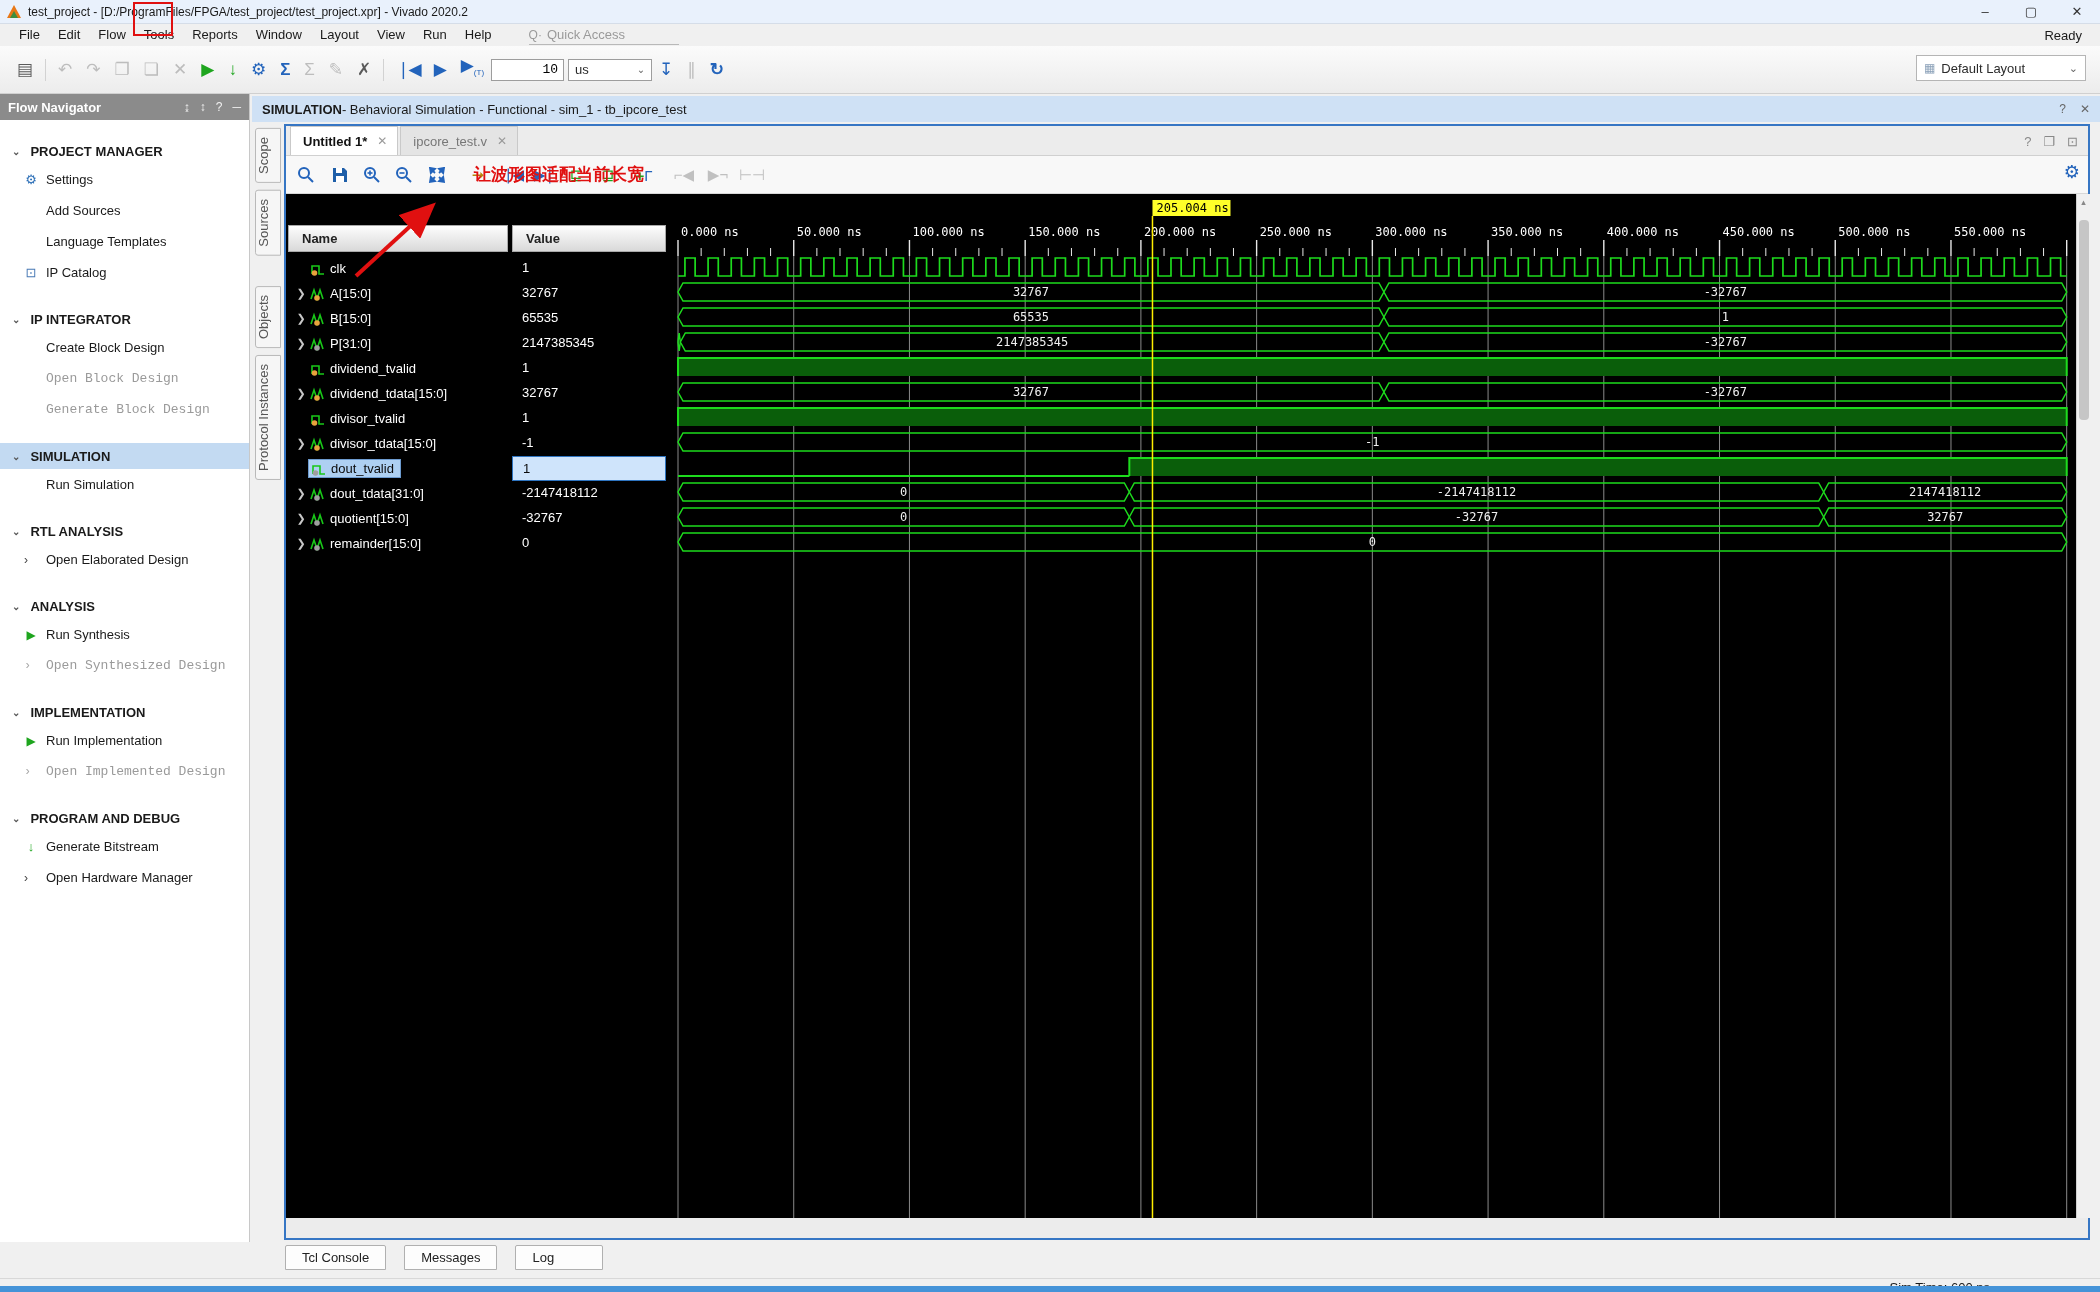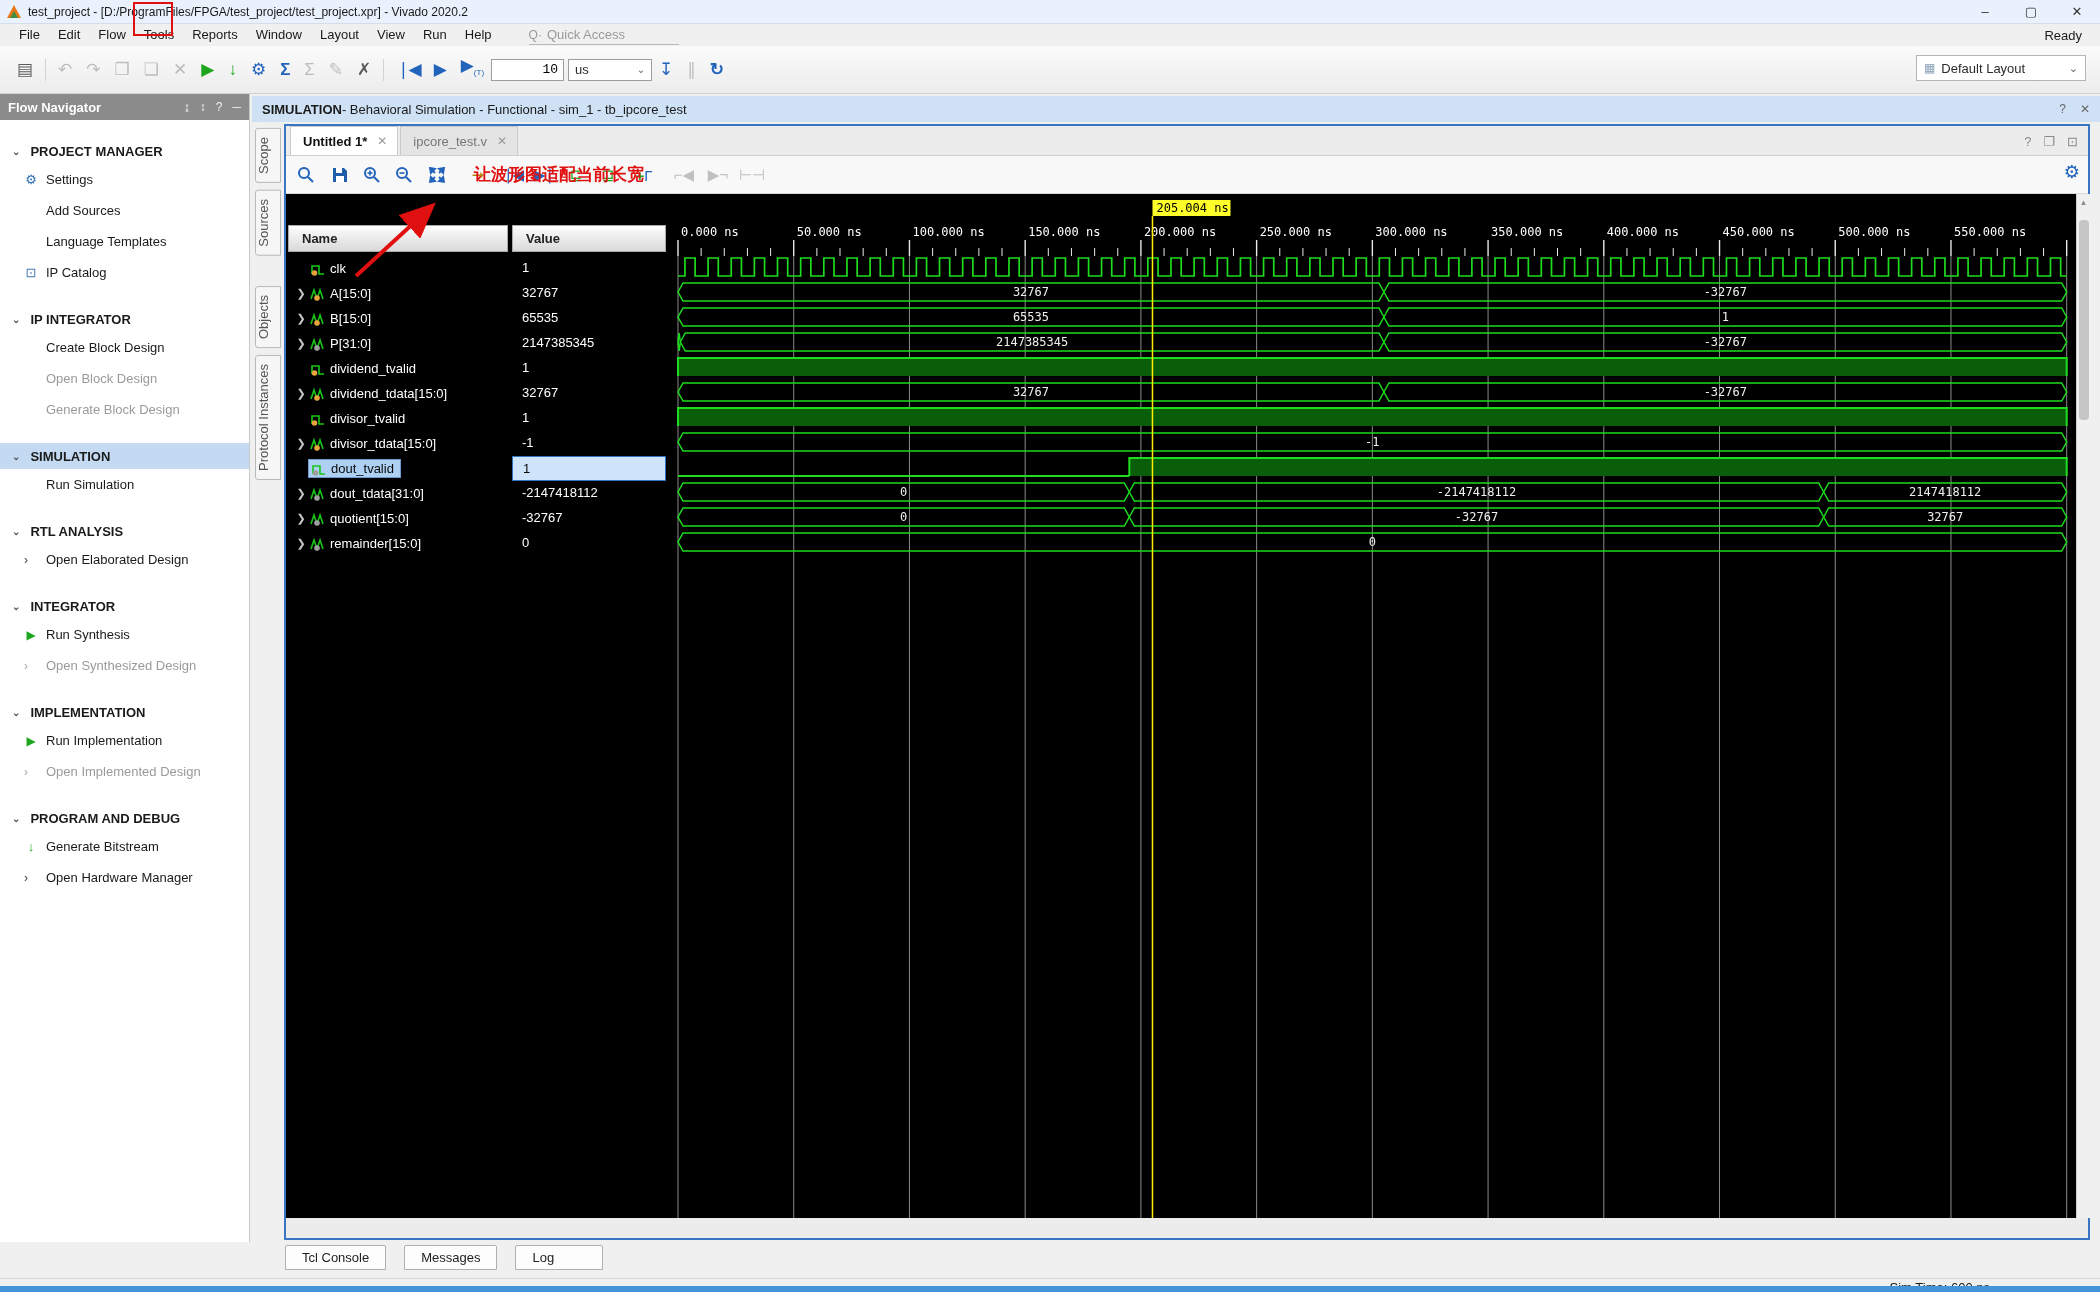--- a/index.html
+++ b/index.html
@@ -33,21 +33,21 @@
 
   
   #sidebar { position:absolute; left:0; top:94px; width:250px; height:1148px; background:#fff; border-right:1px solid #c8c8c8; }
   #fn-header { height:26px; background:#8b8b8b; color:#fff; display:flex; align-items:center; padding:0 8px; font-weight:bold; font-size:13px; }
   #fn-header .ics { margin-left:auto; display:flex; gap:10px; font-weight:normal; font-size:12px; color:#f0f0f0; }
   .fn-section { margin-top:18px; }
   .fn-sec-header { height:26px; display:flex; align-items:center; font-weight:bold; color:#1a1a1a; padding-left:12px; gap:10px; }
   .fn-sec-header .chv { color:#555; font-size:10px; }
   .fn-sec-header.sel { background:#c3daf2; }
   .fn-item { height:31px; display:flex; align-items:center; padding-left:46px; color:#1a1a1a; position:relative; }
-  .fn-item.dis { color:#9a9a9a; }
+  .fn-item.dis { color:#9a9a9a;font-family:Liberation Mono, monospace; }
   .fn-item .ic { position:absolute; left:22px; width:18px; text-align:center; }
   .fn-item .chvr { position:absolute; left:24px; color:#444; font-size:12px; }
   .fn-item.dis .chvr { color:#aaa; }
 
   
   #sim-strip { position:absolute; left:252px; top:96px; width:1848px; height:26px; background:#cfe1f5; display:flex; align-items:center; padding:0 10px; color:#1a1a1a; }
   #sim-strip .ics { margin-left:auto; display:flex; gap:14px; color:#666; font-size:12px; }
   #side-tabs { position:absolute; left:252px; top:128px; width:32px; height:1100px; }
   .side-tab { border:1px solid #b9b9b9; background:#f6f6f6; color:#555; writing-mode:vertical-rl; transform:rotate(180deg); text-align:center; width:26px; margin-left:3px; border-radius:0 3px 3px 0; padding:8px 0; margin-bottom:7px; }
   .side-tab.gap { margin-top:30px; }
@@ -235,21 +235,21 @@
           <span>RTL ANALYSIS</span>
         </div>
         <div class="fn-item">
           <span class="chvr">›</span>
           <span>Open Elaborated Design</span>
         </div>
       </div>
       <div class="fn-section">
         <div class="fn-sec-header">
           <span class="chv">⌄</span>
-          <span>INTEGRATOR</span>
+          <span>ANALYSIS</span>
         </div>
         <div class="fn-item">
           <span class="ic" style="color: rgb(30, 165, 30); font-size: 12px;">▶</span>
           <span>Run Synthesis</span>
         </div>
         <div class="fn-item dis">
           <span class="chvr">›</span>
           <span>Open Synthesized Design</span>
         </div>
       </div>

